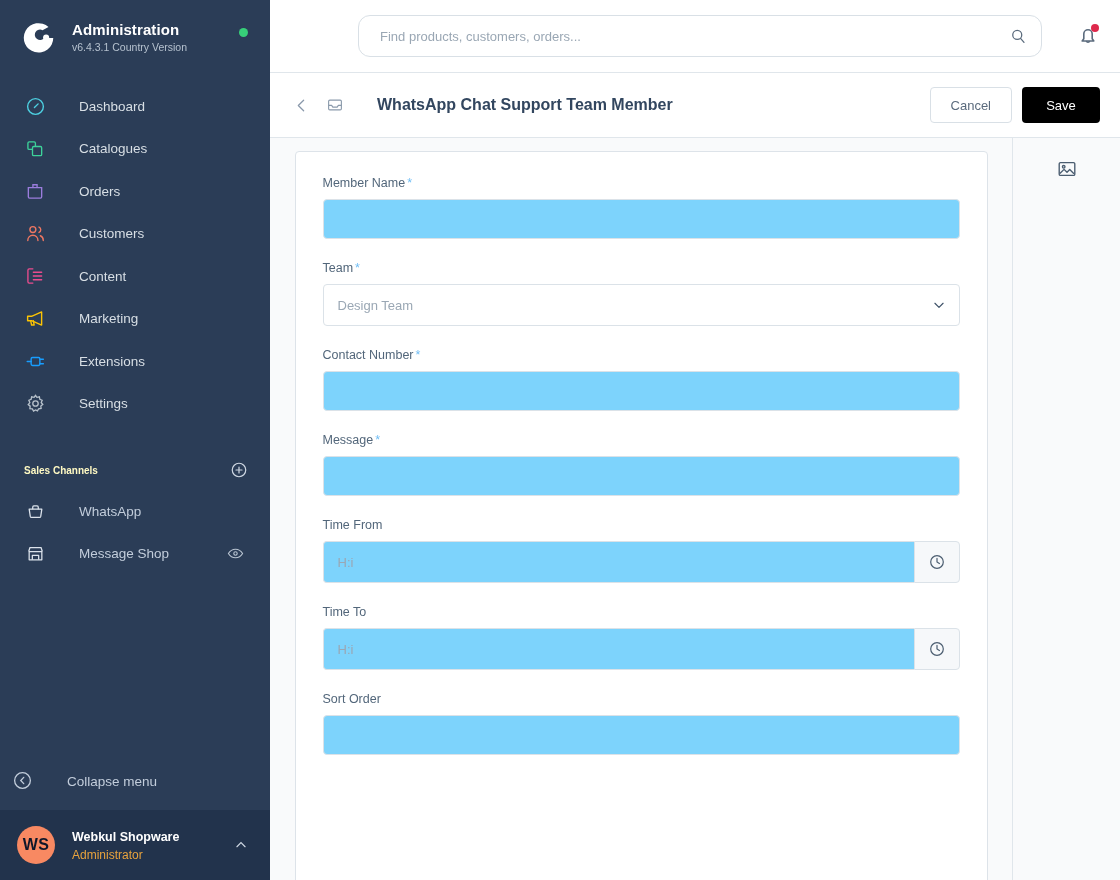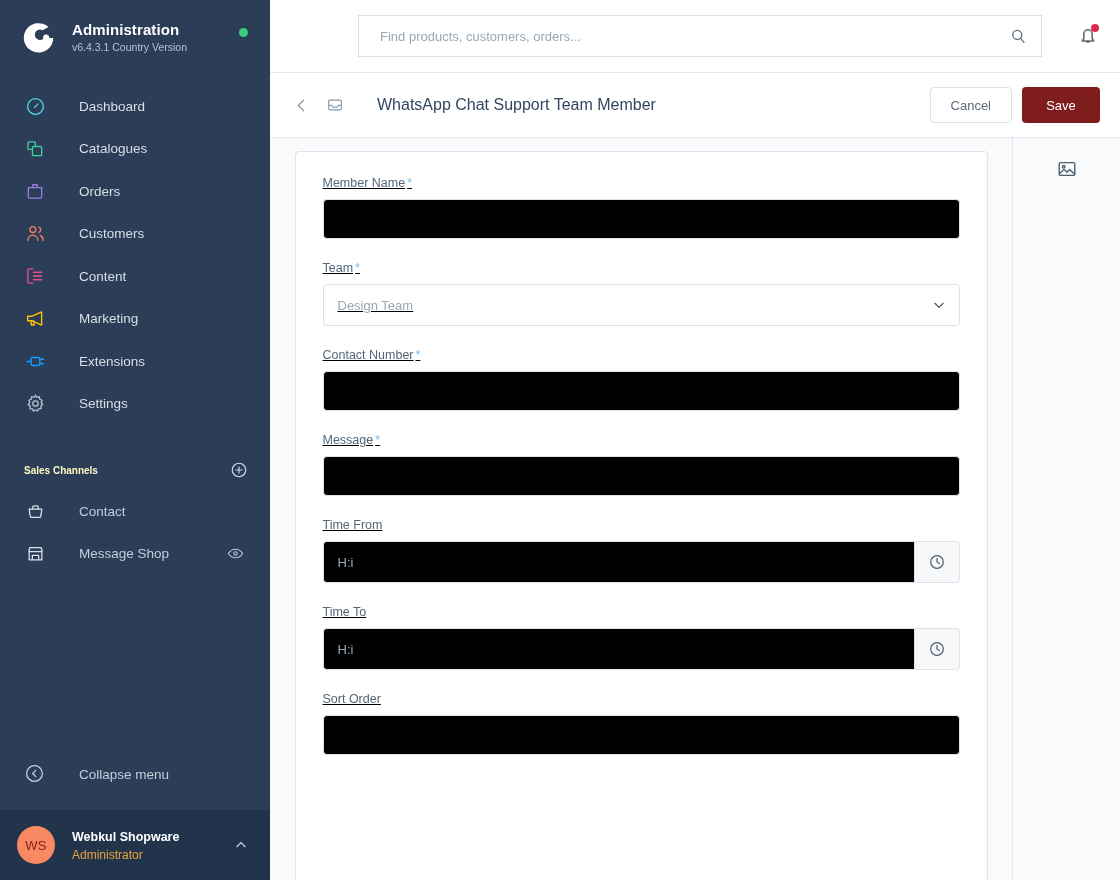--- a/index.html
+++ b/index.html
@@ -110,47 +110,47 @@
     font-size: 13.5px;
     color: #c2cddb;
     flex: 1;
     white-space: nowrap;
   }
   .channel-eye { width: 17px; height: 17px; cursor: pointer; }
 
   .collapse-row {
     position: absolute;
     left: 0; right: 0;
-    bottom: 83px;
+    bottom: 76px;
     display: flex;
     align-items: center;
     height: 46px;
-    padding-left: 24px;
+    padding-left: 12px;
     cursor: pointer;
   }
   .collapse-icon { width: 22px; height: 22px; flex: 0 0 22px; }
   .collapse-label { margin-left: 33px; font-size: 13.5px; color: #c2cddb; }
 
   .user-bar {
     position: absolute;
     left: 0; right: 0; bottom: 0;
     height: 70px;
     background: #22334c;
     display: flex;
     align-items: center;
     padding: 0 22px 0 17px;
     cursor: pointer;
   }
   .avatar {
     width: 38px; height: 38px; flex: 0 0 38px;
     border-radius: 50%;
     background: #f88962;
-    color: #7f1d1d;
-    font-size: 13px;
-    font-weight: normal;
+    color: #0f172a;
+    font-size: 16px;
+    font-weight: bold;
     display: flex; align-items: center; justify-content: center;
     letter-spacing: .3px;
   }
   .user-meta { margin-left: 17px; flex: 1; }
   .user-name { font-size: 12.5px; font-weight: bold; color: #ffffff; line-height: 16px; }
   .user-role { font-size: 12px; color: #e8a33d; line-height: 16px; }
   .user-chevron { width: 14px; height: 14px; }
 
   
   .main {
@@ -174,21 +174,21 @@
   .search-wrap {
     position: absolute;
     left: 88px;
     width: 684px;
     height: 42px;
   }
   .search-box {
     width: 100%;
     height: 42px;
     border: 1px solid #d9e0e6;
-    border-radius: 0;
+    border-radius: 12px;
     background: #fff;
     display: flex;
     align-items: center;
     padding: 0 14px 0 21px;
   }
   .search-input {
     flex: 1;
     border: none;
     outline: none;
     font-family: "Liberation Sans", sans-serif;
@@ -229,42 +229,42 @@
   }
   .inbox-btn {
     width: 26px; height: 26px;
     margin-left: 8px;
     display: flex; align-items: center; justify-content: center;
     cursor: pointer;
   }
   .page-title {
     margin-left: 29px;
     font-size: 16px;
-    font-weight: normal;
+    font-weight: bold;
     color: #32465f;
     flex: 1;
     white-space: nowrap;
   }
   .btn {
     height: 36px;
     border-radius: 4px;
     font-family: "Liberation Sans", sans-serif;
     font-size: 13px;
     cursor: pointer;
     border: 1px solid transparent;
     padding: 0 20px;
   }
   .btn-cancel {
     background: #ffffff;
     border-color: #d9e0e6;
     color: #5b6b7d;
     min-width: 82px;
   }
   .btn-save {
-    background: #7f1d1d;
+    background: #000000;
     color: #ffffff;
     margin-left: 10px;
     min-width: 78px;
     font-weight: normal;
   }
 
   .body-area {
     flex: 1;
     display: flex;
     min-height: 0;
@@ -280,35 +280,35 @@
   }
   .card {
     width: 693px;
     background: #ffffff;
     border: 1px solid #dde3e9;
     border-radius: 4px;
     padding: 24px 27px 30px 27px;
     min-height: 900px;
   }
 
-  .field { margin-bottom: 22px; text-decoration: underline; }
+  .field { margin-bottom: 22px; }
   .field-label {
     font-size: 12.5px;
     color: #52667a;
     display: block;
     margin-bottom: 9px;
   }
   .req { color: #6fbdf5; margin-left: 2px; }
 
   .text-input {
     width: 100%;
     height: 40px;
     border: 1px solid #dbe2e8;
     border-radius: 4px;
-    background: #000000;
+    background: #7dd3fc;
     font-family: "Liberation Sans", sans-serif;
     font-size: 13px;
     color: #4a5b6d;
     padding: 0 14px;
     outline: none;
   }
   .text-input::placeholder { color: #9aa7b4; }
 
   .select-wrap { position: relative; }
   .select-box {
@@ -485,21 +485,21 @@
       </span>
     </div>
 
     <div class="channel-item">
       <span class="channel-icon">
         <svg viewBox="0 0 24 24" width="19" height="19" fill="none" stroke="#dce3ec" stroke-width="1.6" stroke-linejoin="round">
           <path d="M4 9h16l-1.4 9.2a1.6 1.6 0 0 1-1.6 1.3H7a1.6 1.6 0 0 1-1.6-1.3z"></path>
           <path d="M8.5 9V6.6A1.6 1.6 0 0 1 10 5h4a1.6 1.6 0 0 1 1.5 1.6V9"></path>
         </svg>
       </span>
-      <span class="channel-label">Contact</span>
+      <span class="channel-label">WhatsApp</span>
     </div>
 
     <div class="channel-item">
       <span class="channel-icon">
         <svg viewBox="0 0 24 24" width="19" height="19" fill="none" stroke="#dce3ec" stroke-width="1.6" stroke-linejoin="round">
           <path d="M4 9.5h16V20H4z"></path>
           <path d="M3.4 9.5L5 4.5h14l1.6 5"></path>
           <path d="M8 20v-5.5h8V20"></path>
         </svg>
       </span>

